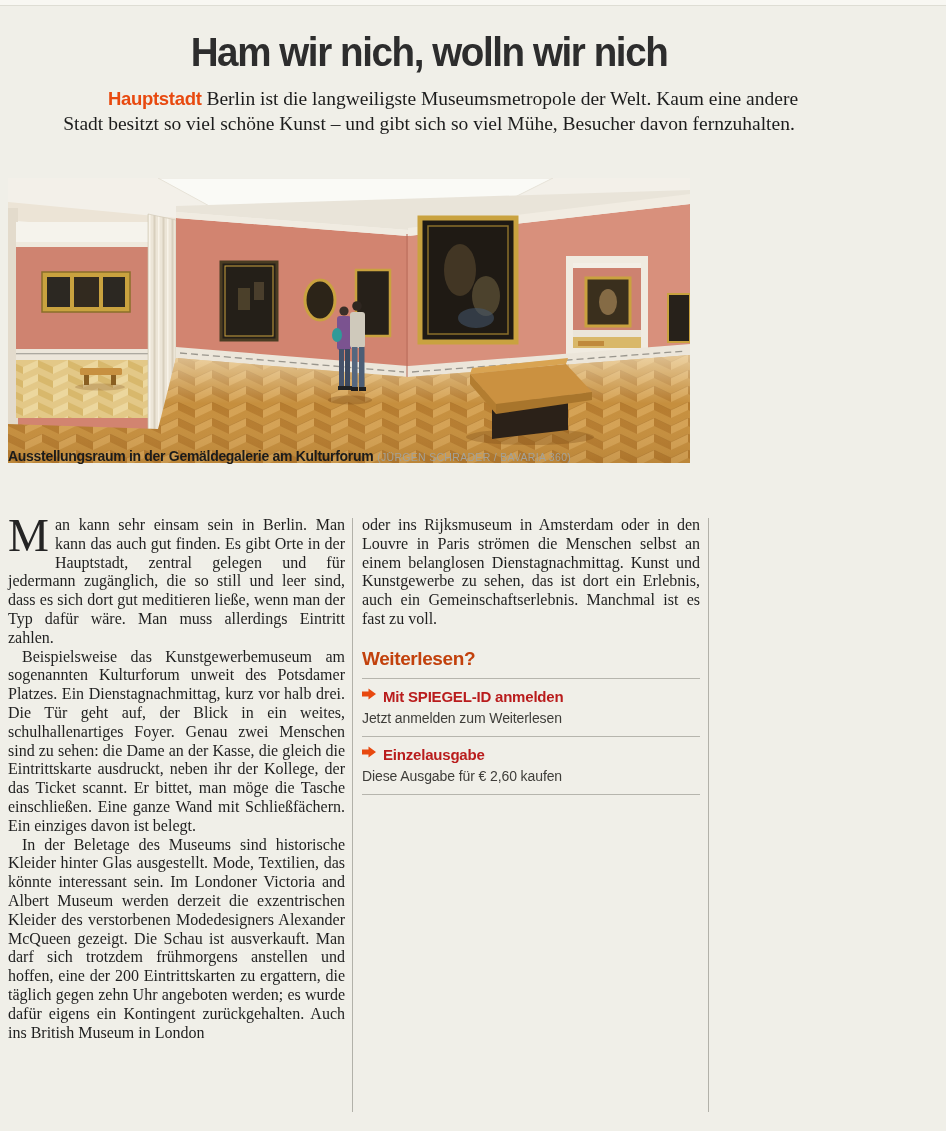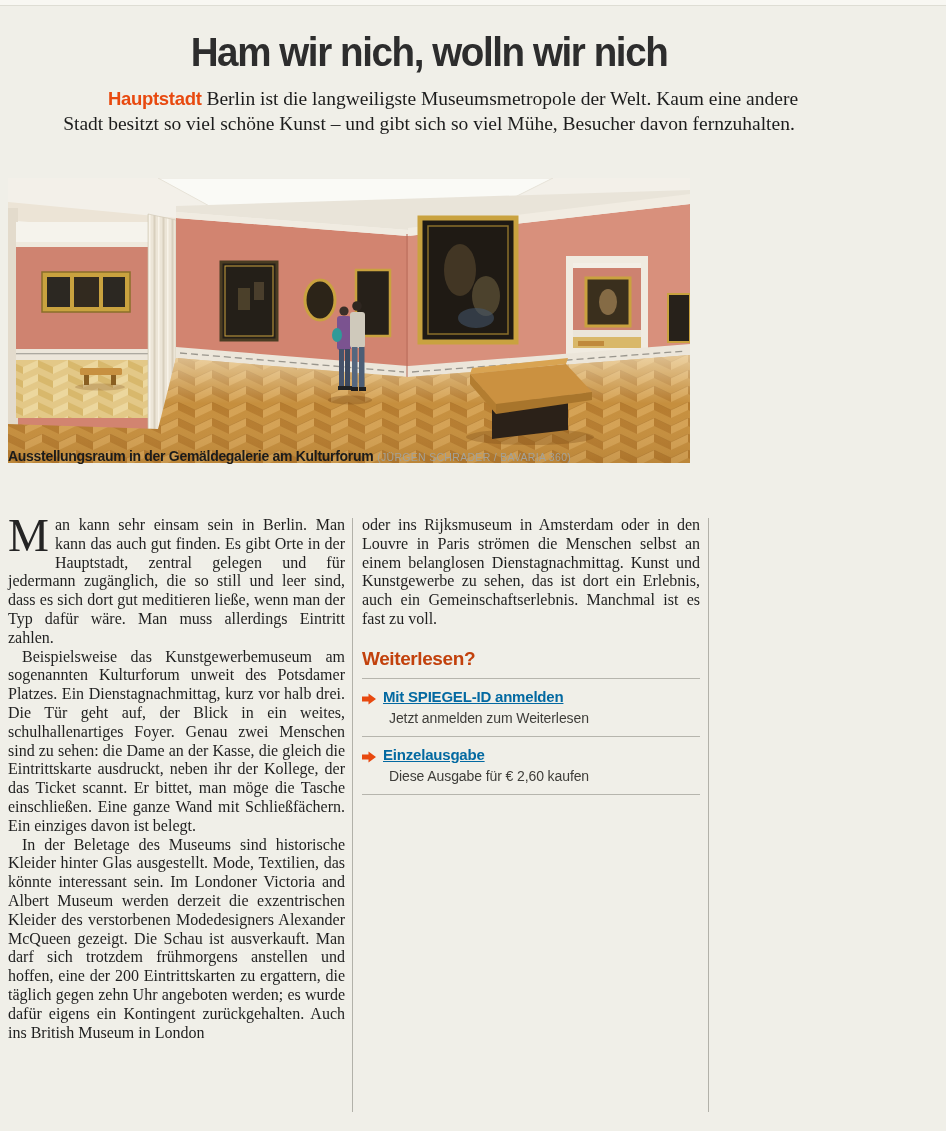--- a/index.html
+++ b/index.html
@@ -69,27 +69,26 @@
   }
   
   .paywall-heading{
     margin:19px 0 8px;
     font-size:19px;line-height:22px;font-weight:bold;
     letter-spacing:-.4px;color:#c2410c;
   }
   .rule-h{height:1px;background:#b6b5ad;width:338px;}
   .offer{padding:9px 0 10px;}
   .offer-title{
-    display:flex;align-items:flex-end;gap:7px;
+    display:flex;align-items:flex-start;gap:7px;
     font-size:15px;font-weight:bold;letter-spacing:-.2px;
-    color:#0369a1;
-    text-decoration:underline;
+    color:#b91c1c;
   }
   .offer-desc{
-    margin-top:5px;font-size:14px;color:#3e3d39;letter-spacing:-.1px;margin-left:27px;
+    margin-top:5px;font-size:14px;color:#3e3d39;letter-spacing:-.1px;
   }
   .arrow-icon{display:inline-block;width:14px;height:12px;flex:0 0 auto;}
 </style>
 </head>
 <body>
 
 <div class="page">
 
   <div class="top-strip"></div>
 

